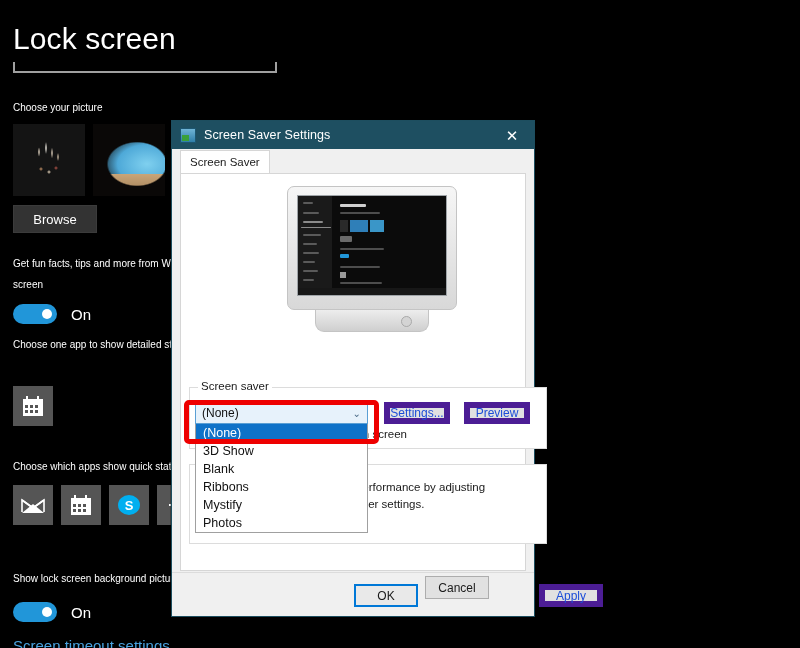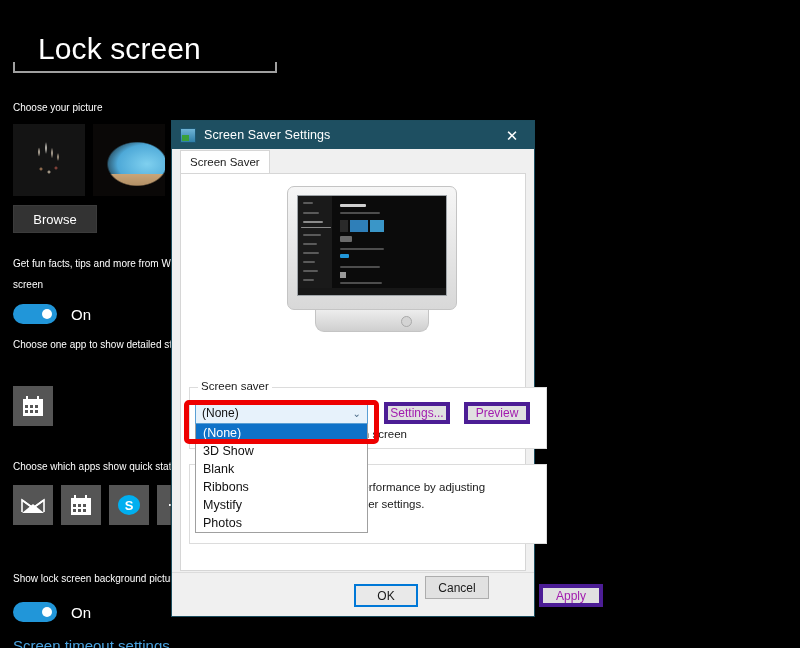--- a/index.html
+++ b/index.html
@@ -10,22 +10,22 @@
     overflow: hidden;
   }
   #root { position: relative; width: 800px; height: 648px; background: #000; }
 
   
   .settings-page {
     position: absolute; left: 0; top: 0; width: 560px; height: 648px;
     background: #000000; color: #ffffff;
   }
   .page-title {
-    position: absolute; left: 13px; top: 32px;
-    font-size: 30px; font-weight: 400; color: #ffffff; letter-spacing: 0.1px; margin-left: 25px;
+    position: absolute; left: 13px; top: 22px;
+    font-size: 30px; font-weight: 400; color: #ffffff; letter-spacing: 0.1px;
   }
   .title-bracket {
     position: absolute; left: 13px; top: 62px; width: 264px; height: 11px;
     border: 2px solid #a0a0a0; border-top: none;
   }
   .sec-label {
     position: absolute; font-size: 10px; color: #ffffff; font-weight: 400;
     white-space: nowrap;
   }
   .thumb-row { position: absolute; left: 13px; top: 124px; height: 72px; display: flex; gap: 8px; }
@@ -148,21 +148,21 @@
   .grp-title {
     position:absolute; top: -8px; left: 8px; background:#ffffff; padding: 0 3px;
     font-size: 11.5px; color:#1a1a1a;
   }
   .combo {
     position:absolute; background:#e7f2fb; border:1px solid #5a9fd4;
     display:flex; align-items:center; padding: 0 6px; font-size: 12px; color:#111;
   }
   .combo .caret { margin-left:auto; color:#4a6a86; font-size: 10px; }
   .dlg-btn {
-    position:absolute; background:#e1e1e1; border:4px solid #4c1d95; color:#a21caf;
+    position:absolute; background:#e1e1e1; border:6px solid #4c1d95; color:#1d4ed8;
     font-size: 12px; display:flex; align-items:center; justify-content:center;
     font-family:"Liberation Sans", sans-serif;
   }
   .dlg-btn.enabled { background:#e1e1e1; border:1px solid #adadad; color:#1a1a1a; }
   .dlg-btn.primary { border: 2px solid #0078d7; background:#e9e9e9; color:#1a1a1a; }
 
   .dropdown-list {
     position:absolute; background:#ffffff; border:1px solid #a0a0a0;
     z-index: 40; padding: 0; font-size: 12.5px; color:#111;
   }

